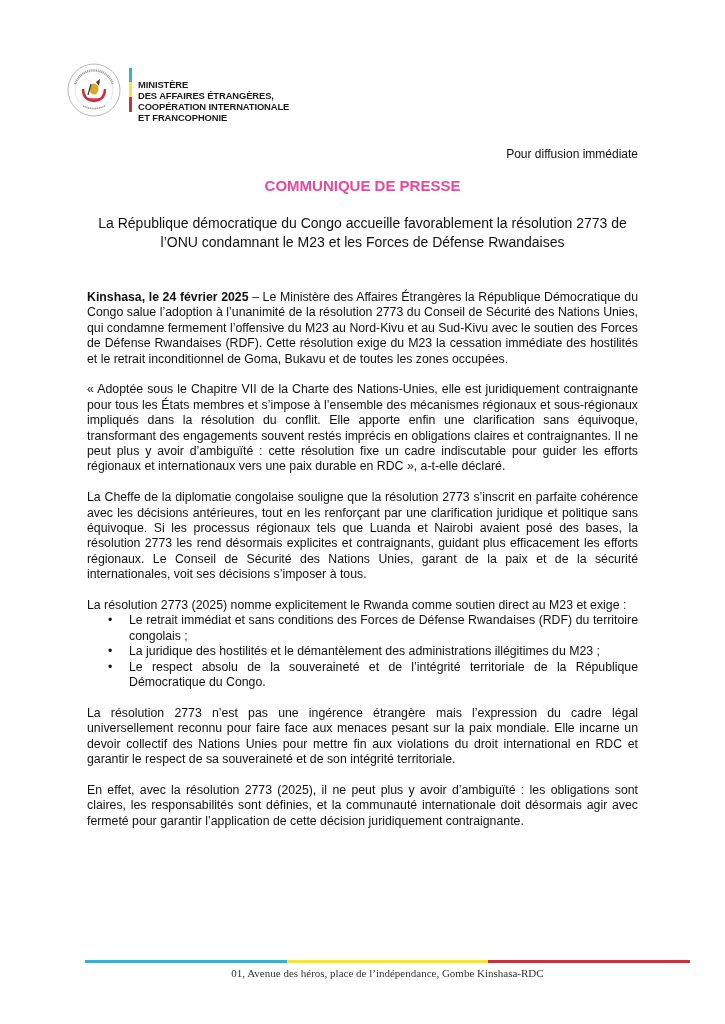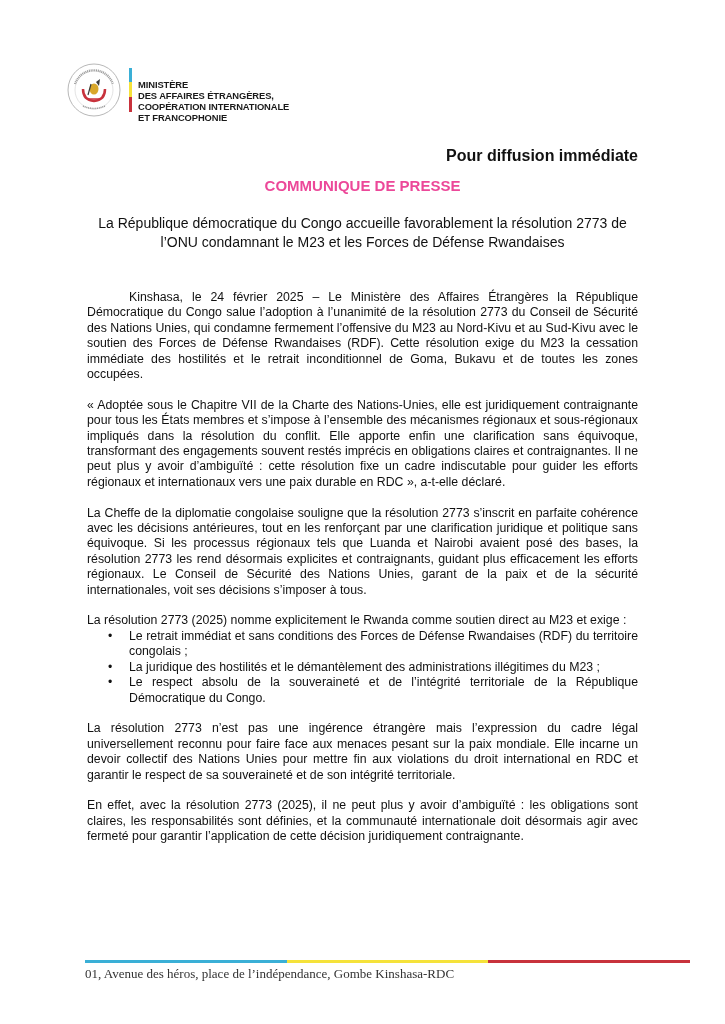--- a/index.html
+++ b/index.html
@@ -47,22 +47,22 @@
       letter-spacing: -0.1px;
       margin-top: 23px;
     }
     .ministry-name div { white-space: nowrap; }
 
     
     .release-tag {
       position: absolute;
       right: 87px;
       top: 147px;
-      font-weight: bold;
-      font-size: 16px;
+      font-weight: normal;
+      font-size: 12px;
       color: #111;
     }
     .doc-type {
       position: absolute;
       left: 87px;
       width: 551px;
       top: 177px;
       text-align: center;
       font-weight: bold;
       font-size: 15px;
@@ -86,21 +86,21 @@
       top: 290px;
       font-size: 12.3px;
       line-height: 15.4px;
       text-align: justify;
       color: #111;
     }
     .body p {
       margin: 0 0 15.4px 0;
     }
     .body p.tight { margin-bottom: 0; }
-    .dateline { font-weight: normal; margin-left: 42px; }
+    .dateline { font-weight: bold; }
     .body ul {
       margin: 0 0 15.4px 0;
       padding: 0 0 0 42px;
       list-style: none;
     }
     .body li {
       position: relative;
       padding-left: 0;
     }
     .body li .bullet {
@@ -117,23 +117,23 @@
       width: 605px;
       height: 3px;
       display: flex;
     }
     .tricolor span { flex: 1; display: block; }
     .footer {
       position: absolute;
       left: 85px;
       width: 605px;
       top: 968px;
-      text-align: left;
+      text-align: center;
       font-family: "Liberation Serif", serif;
-      font-size: 13px;
+      font-size: 11px;
       line-height: 11px;
       color: #333;
     }
     .footer .email { font-style: italic; }
     .footer .site { font-weight: bold; }
   </style>
 </head>
 <body>
 
 <div class="logo">

